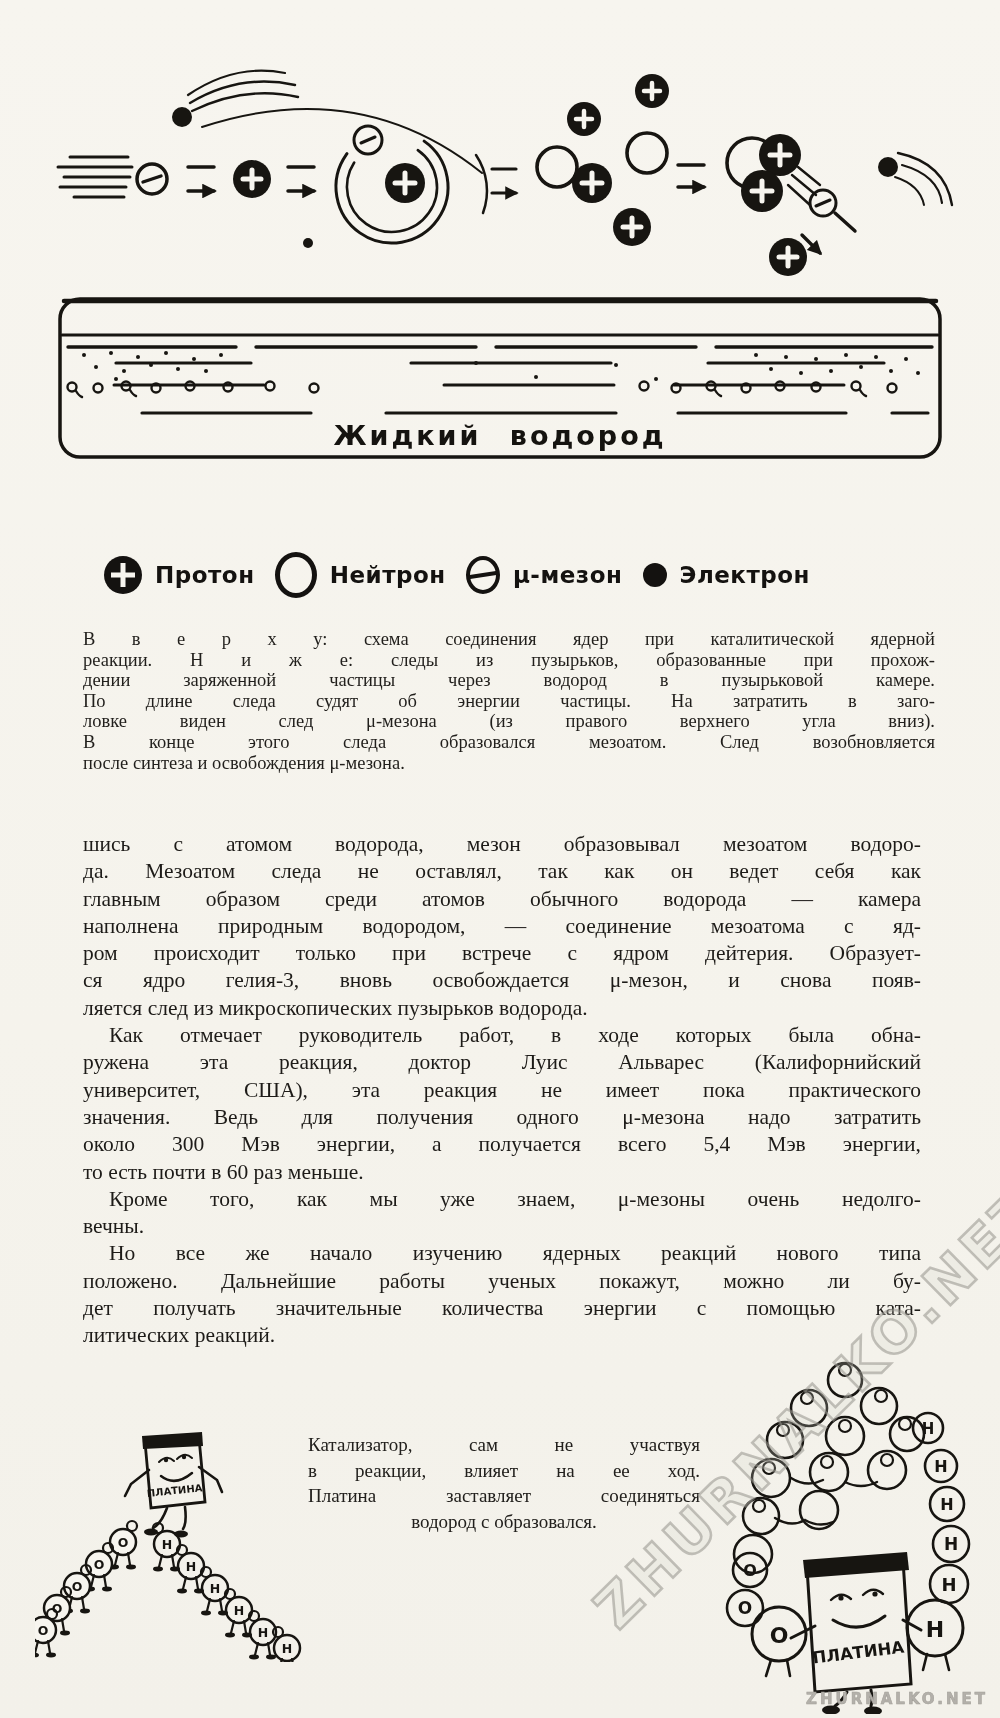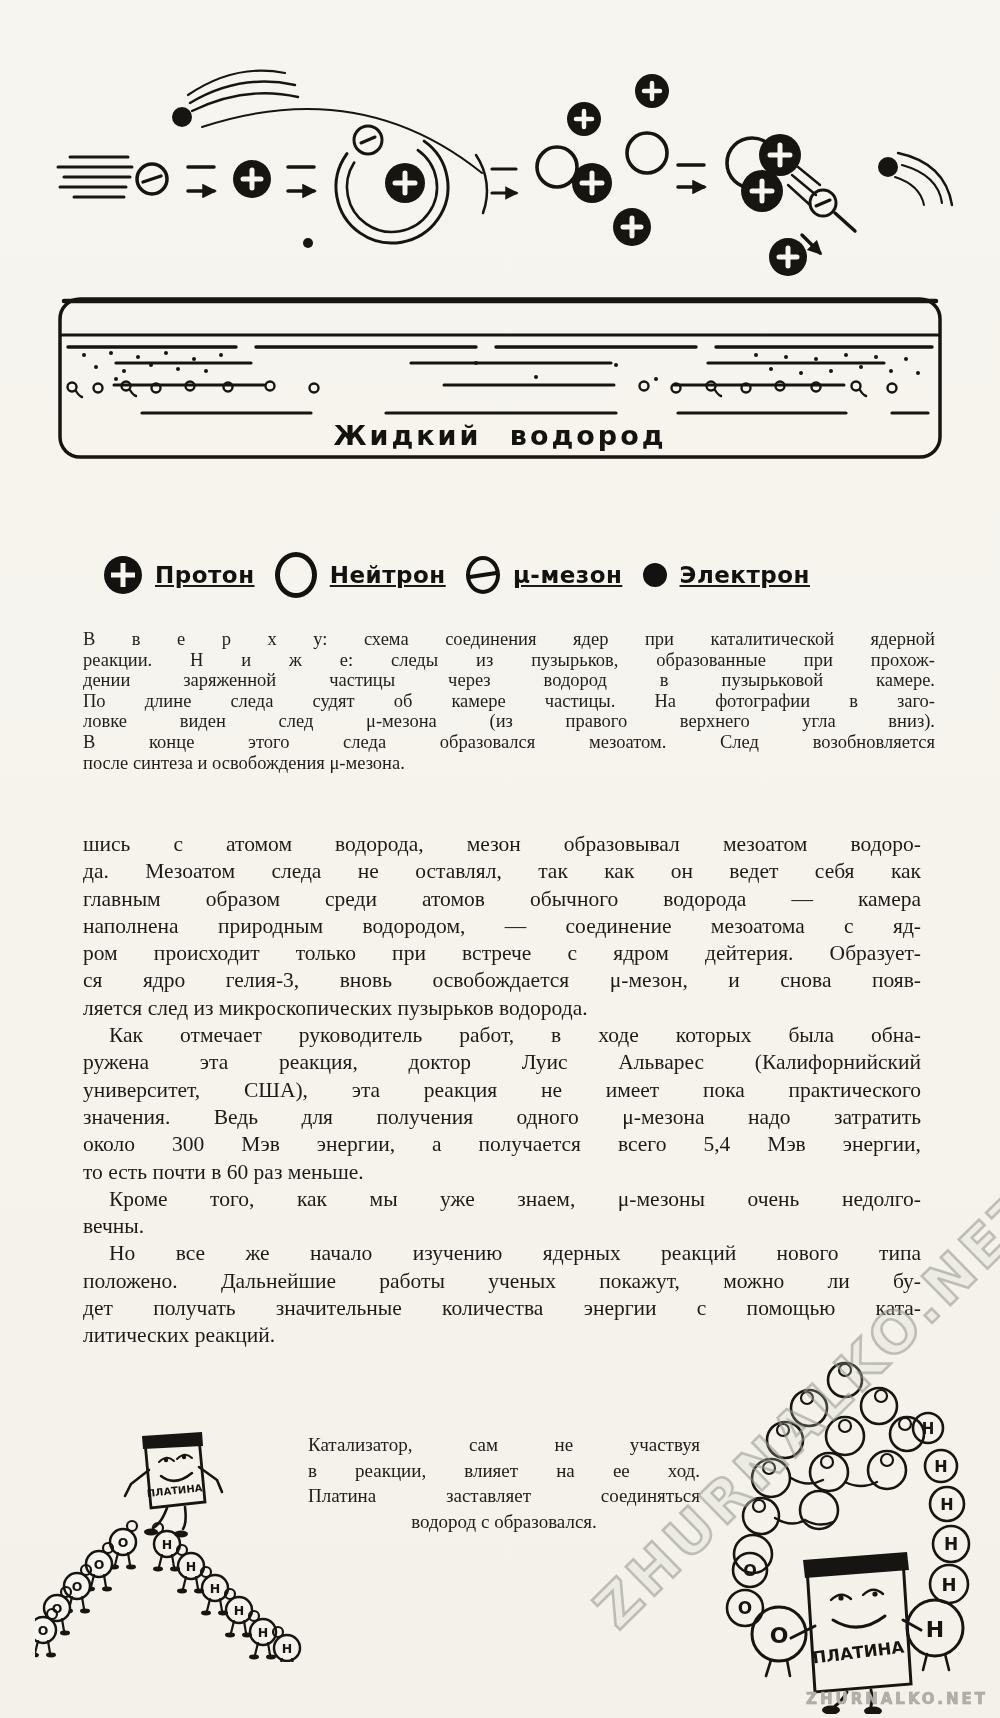--- a/index.html
+++ b/index.html
@@ -2,21 +2,21 @@
 <html><head>
 <meta charset="utf-8">
 <style>
   html,body{margin:0;padding:0;background:#f6f4ee;}
   .page{position:relative;width:1000px;height:1718px;background:linear-gradient(180deg,#f7f5ef 0%,#f5f3ec 60%,#f3f1ea 100%);overflow:hidden;color:#1d1b18;}
   svg{display:block;}
   .ink{stroke:#171511;fill:none;stroke-linecap:round;}
   .fill-ink{fill:#171511;stroke:none;}
   .paper{fill:#f7f5ef;}
   
-  .legend{position:absolute;left:104px;top:552px;width:706px;display:flex;justify-content:space-between;align-items:center;text-decoration:underline;}
+  .legend{position:absolute;left:104px;top:552px;width:706px;display:flex;justify-content:space-between;align-items:center;}
   .legend-item{display:flex;align-items:center;gap:13px;}
   .legend-label{font-family:"DejaVu Sans",sans-serif;font-weight:bold;font-size:23px;color:#141210;letter-spacing:.5px;}
   .ic-proton{width:38px;height:38px;background:#141210;border-radius:50%;position:relative;flex:none;}
   .ic-proton::before,.ic-proton::after{content:'';position:absolute;background:#f7f5ef;left:50%;top:50%;}
   .ic-proton::before{width:24px;height:5px;transform:translate(-50%,-50%);}
   .ic-proton::after{width:5px;height:24px;transform:translate(-50%,-50%);}
   .ic-neutron{width:32px;height:36px;border:5px solid #141210;border-radius:50%;flex:none;}
   .ic-muon{width:26px;height:30px;border:4px solid #141210;border-radius:50%;position:relative;flex:none;}
   .ic-muon::before{content:'';position:absolute;left:-2px;right:-2px;top:50%;height:4px;background:#141210;transform:translateY(-50%) rotate(-9deg);}
   .ic-electron{width:24px;height:24px;background:#141210;border-radius:50%;flex:none;}
@@ -201,21 +201,21 @@
       <span class="ic-electron"></span>
       <span class="legend-label">Электрон</span>
     </div>
   </div>
 
   <div class="fig-caption para">
 
   <div class="line">В в е р х у: схема соединения ядер при каталитической ядерной</div>
       <div class="line">реакции. Н и ж е: следы из пузырьков, образованные при прохож-</div>
       <div class="line">дении заряженной частицы через водород в пузырьковой камере.</div>
-      <div class="line">По длине следа судят об камере частицы. На фотографии в заго-</div>
+      <div class="line">По длине следа судят об энергии частицы. На затратить в заго-</div>
       <div class="line">ловке виден след μ-мезона (из правого верхнего угла вниз).</div>
       <div class="line">В конце этого следа образовался мезоатом. След возобновляется</div>
       <div class="line">после синтеза и освобождения μ-мезона.</div>
     </div>
 
   <div class="body-text">
     <div class="para">
 
     <div class="line">шись с атомом водорода, мезон образовывал мезоатом водоро-</div>
         <div class="line">да. Мезоатом следа не оставлял, так как он ведет себя как</div>

